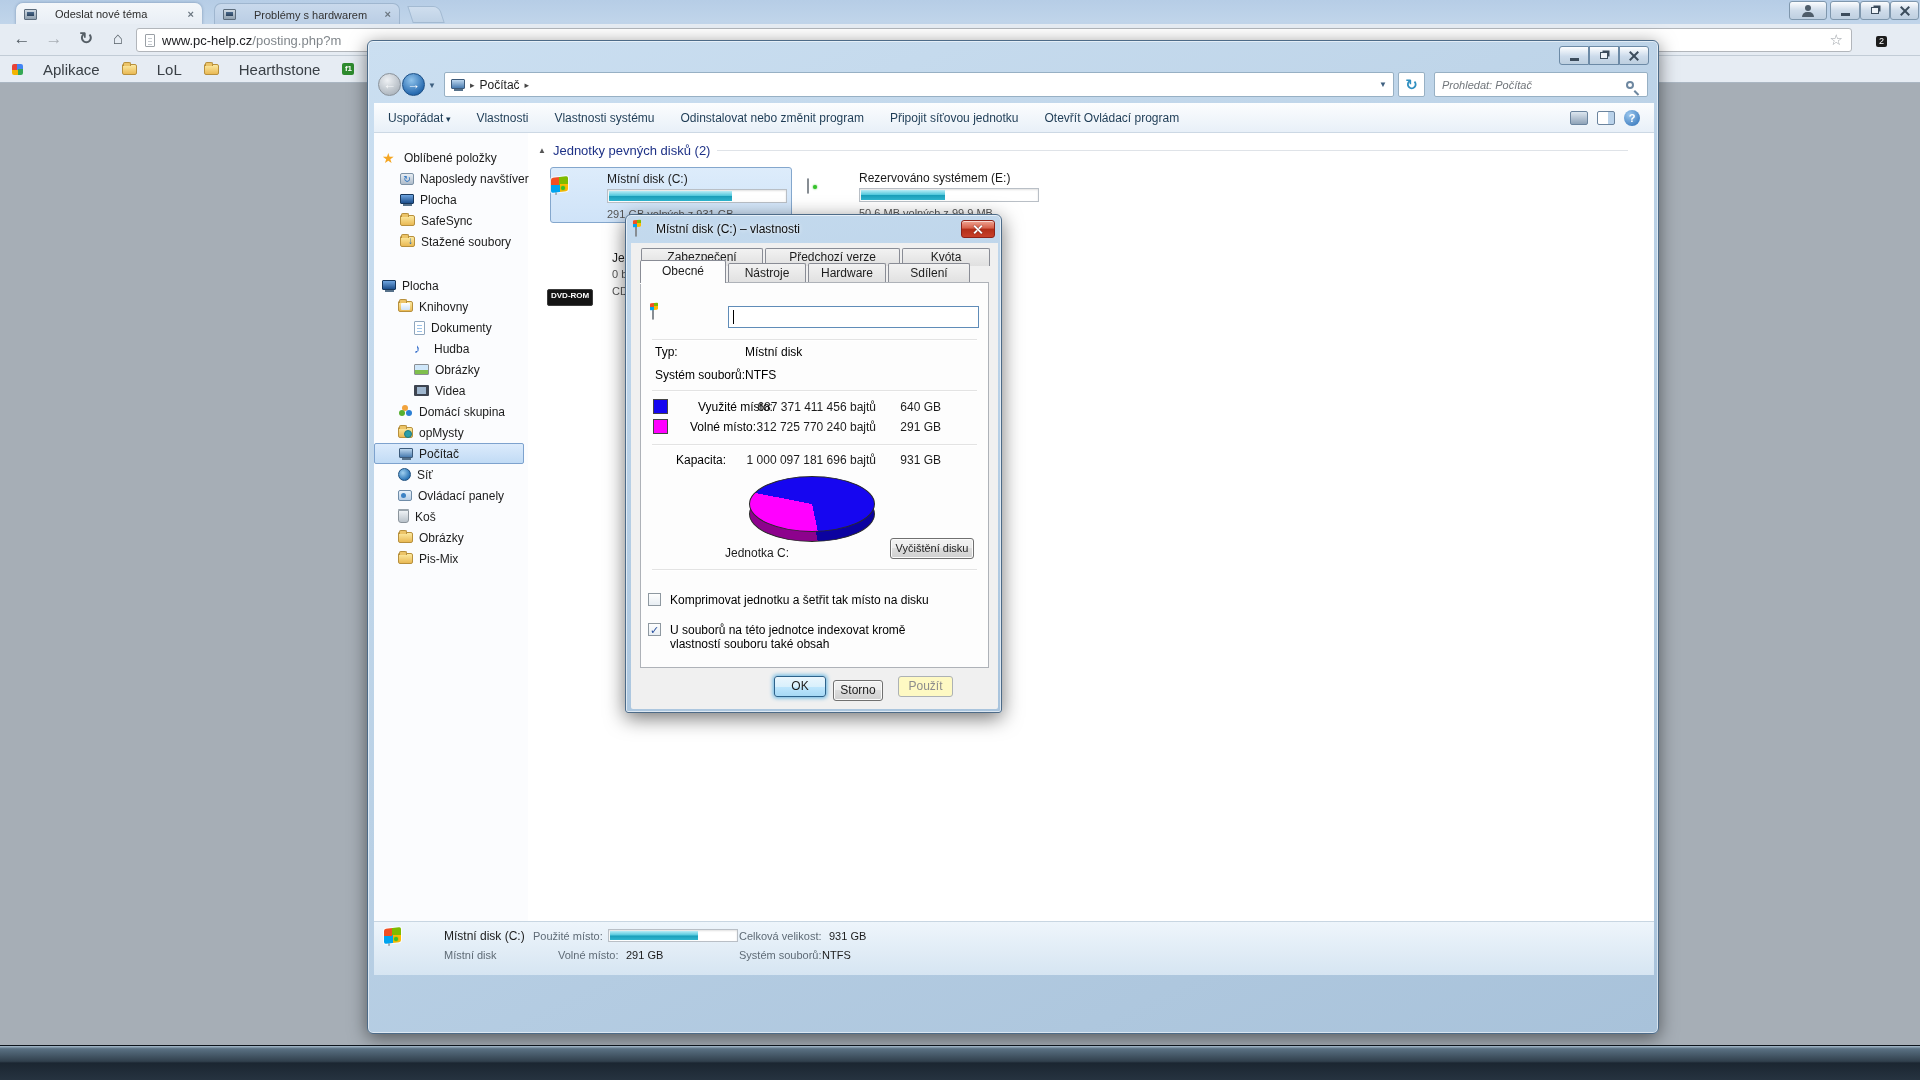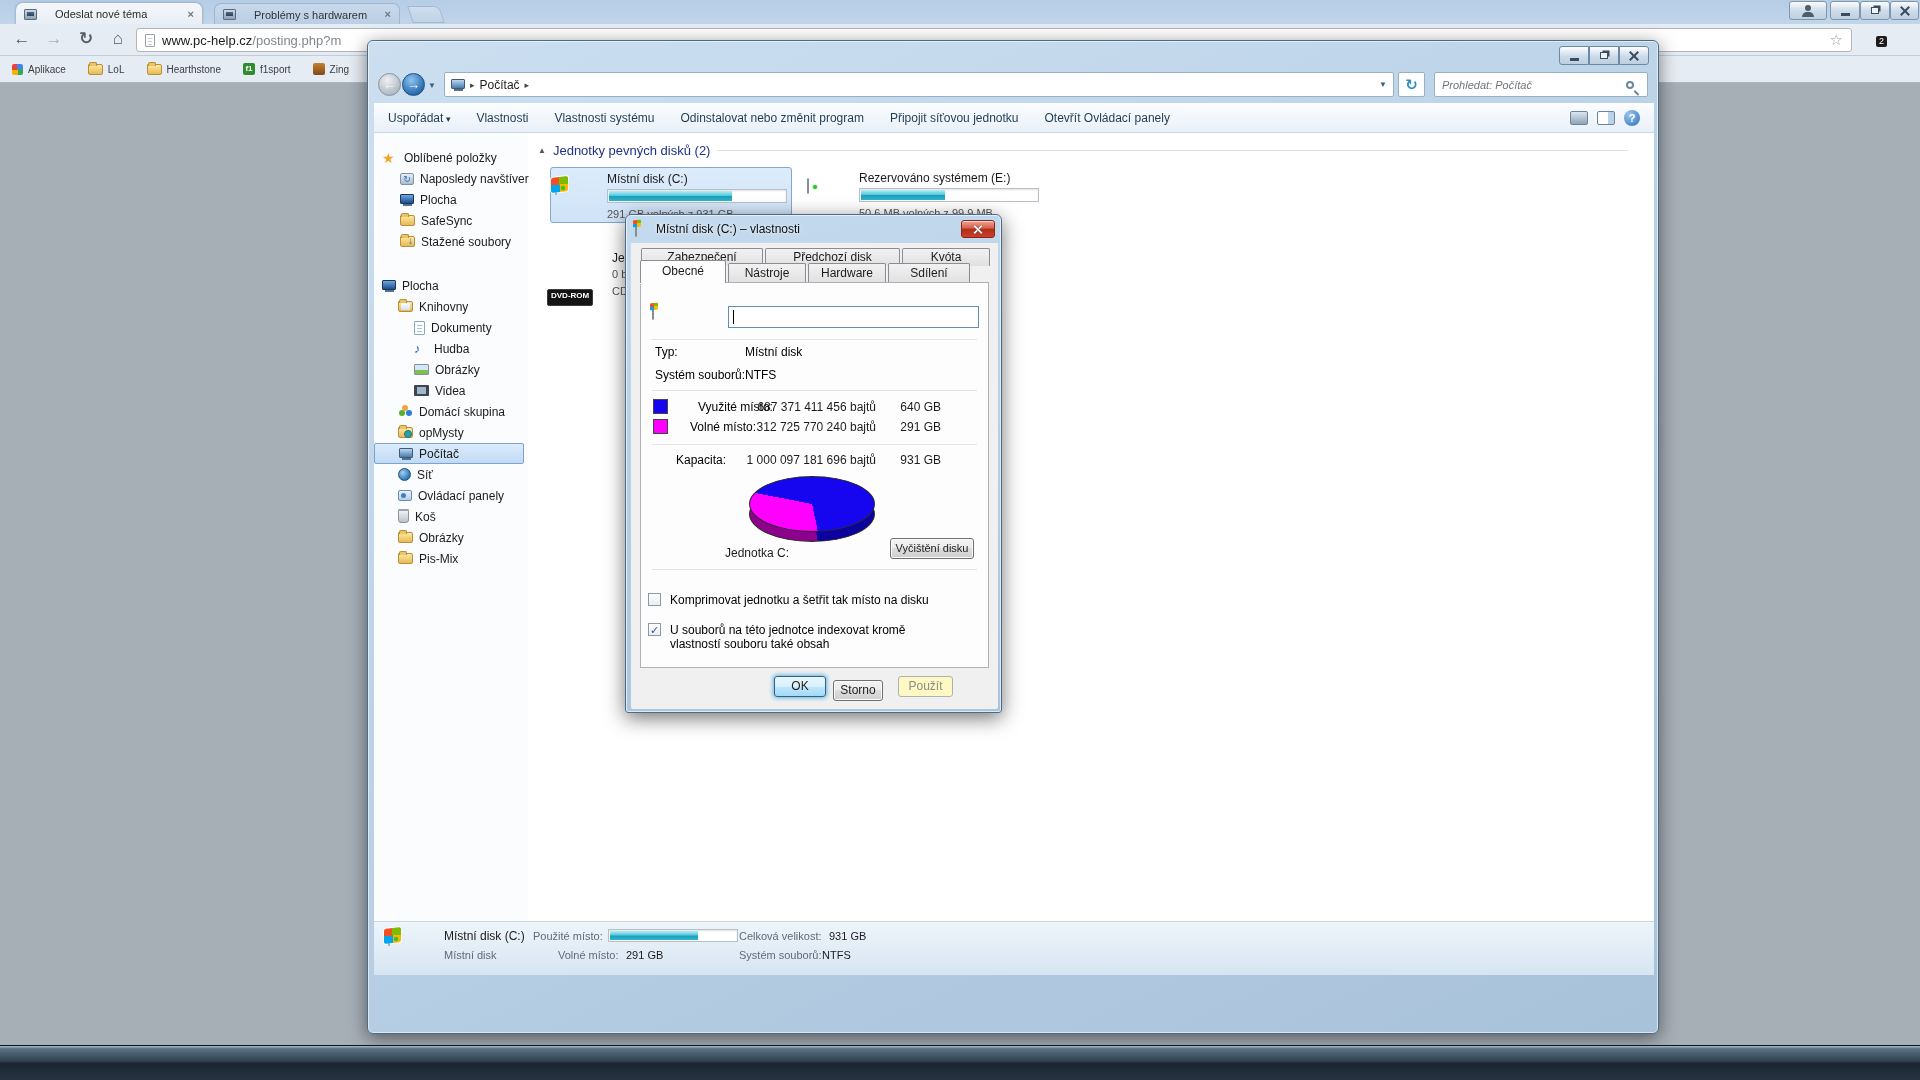--- a/index.html
+++ b/index.html
@@ -36,21 +36,21 @@
   #url-text{font-size:13px;white-space:nowrap}
   #url-domain{color:#202124}
   #url-path{color:#80868b}
   #omni-star{margin-left:auto;color:#9aa0a6;font-size:15px}
   #omni-star::before{content:"☆"}
   .hand-ic{width:22px;height:22px;background:radial-gradient(circle at 40% 35%,#e05545,#b21f12 75%);clip-path:polygon(30% 0,70% 0,100% 30%,100% 70%,70% 100%,30% 100%,0 70%,0 30%);position:relative}
   .hand-ic::after{content:"";position:absolute;left:7px;top:5px;width:8px;height:11px;background:#fff;border-radius:3px 3px 2px 2px}
   #ext-badge{left:1876px;top:36px;min-width:11px;height:11px;background:#1c1c1c;color:#fff;font-size:9px;line-height:11px;text-align:center;border-radius:2px;padding:0 1px}
   .burger{width:16px;height:12px;background:repeating-linear-gradient(#545d66 0 2px,transparent 2px 5px)}
   #bookmarks-bar{left:0;top:56px;width:1920px;height:27px;background:#e6ecf3;border-bottom:1px solid #aab6c2;display:flex;align-items:center;padding:0 12px;gap:22px}
-  .bm{display:flex;align-items:center;gap:5px;font-size:10px;color:#3a4046}
+  .bm{display:flex;align-items:center;gap:20px;font-size:15px;color:#3a4046}
   .apps-ic{width:11px;height:11px;border-radius:2px;background:conic-gradient(#4285f4 0 25%,#34a853 0 50%,#f4b400 0 75%,#ea4335 0)}
   .folder-ic{position:relative;width:15px;height:11px;background:linear-gradient(#fce9a0,#e9b954);border:1px solid #b8903c;border-radius:1px 2px 2px 2px;flex:none}
   .folder-ic::before{content:"";position:absolute;top:-3px;left:0;width:6px;height:3px;background:#ecc468;border:1px solid #b8903c;border-bottom:none;border-radius:2px 2px 0 0}
   .f1-ic{width:12px;height:12px;border-radius:2px;background:#2e8b2e;color:#fff;font-size:8px;font-weight:bold;text-align:center;line-height:12px}
   .f1-ic::after{content:"f1"}
   .zing-ic{width:12px;height:12px;border-radius:2px;background:linear-gradient(#c87f2f,#7e4a16)}
 
   
   #explorer{left:367px;top:40px;width:1292px;height:994px;border:1px solid #4d6b88;border-radius:6px;background:linear-gradient(155deg,#cbdff1,#a8c2da);box-shadow:0 4px 18px rgba(0,0,0,.5),inset 0 0 0 1px rgba(255,255,255,.55);}
   .exp-winbtn{height:19px;width:30px;border:1px solid #6c8aa6;background:linear-gradient(#fdfeff,#ccdbeb 55%,#bdcfdf);display:flex;align-items:center;justify-content:center}
@@ -275,21 +275,21 @@
       <span id="search-ph">Prohledat: Počítač</span>
       <span class="mag"></span>
     </div>
 
     <div class="abs" id="cmdbar">
       <span class="cmd has-caret">Uspořádat</span>
       <span class="cmd">Vlastnosti</span>
       <span class="cmd">Vlastnosti systému</span>
       <span class="cmd">Odinstalovat nebo změnit program</span>
       <span class="cmd">Připojit síťovou jednotku</span>
-      <span class="cmd">Otevřít Ovládací panely</span>
+      <span class="cmd">Otevřít Ovládací program</span>
       <span id="cmd-right">
         <span class="view-ic"></span>
         <span class="pane-ic"></span>
         <span class="help-ic"></span>
       </span>
     </div>
 
     <div class="abs" id="client">
 
       <div class="abs" id="sidebar">
@@ -421,21 +421,21 @@
 
   <div class="abs" id="dialog">
     <span class="abs drive-glyph" id="dlg-icon"></span>
     <span class="abs" id="dlg-title">Místní disk (C:) – vlastnosti</span>
     <div class="abs" id="dlg-close">
         <span class="glyph-close-w"></span>
       </div>
 
     <div class="abs" id="dlg-inner">
       <span class="ptab" style="left:10px;top:5px;width:122px">Zabezpečení</span>
-      <span class="ptab" style="left:134px;top:5px;width:135px">Předchozí disk</span>
+      <span class="ptab" style="left:134px;top:5px;width:135px">Předchozí verze</span>
       <span class="ptab" style="left:271px;top:5px;width:88px">Kvóta</span>
       <span class="ptab front active" style="left:9px;top:17px;width:86px">Obecné</span>
       <span class="ptab front" style="left:97px;top:20px;width:78px">Nástroje</span>
       <span class="ptab front" style="left:177px;top:20px;width:78px">Hardware</span>
       <span class="ptab front" style="left:257px;top:20px;width:82px">Sdílení</span>
 
       <div class="abs" id="page">
         <span class="abs drive-glyph" id="drive-big" style="width:34px;height:22px"></span>
         <div class="abs" id="label-input">
           <span id="caret-line"></span>

